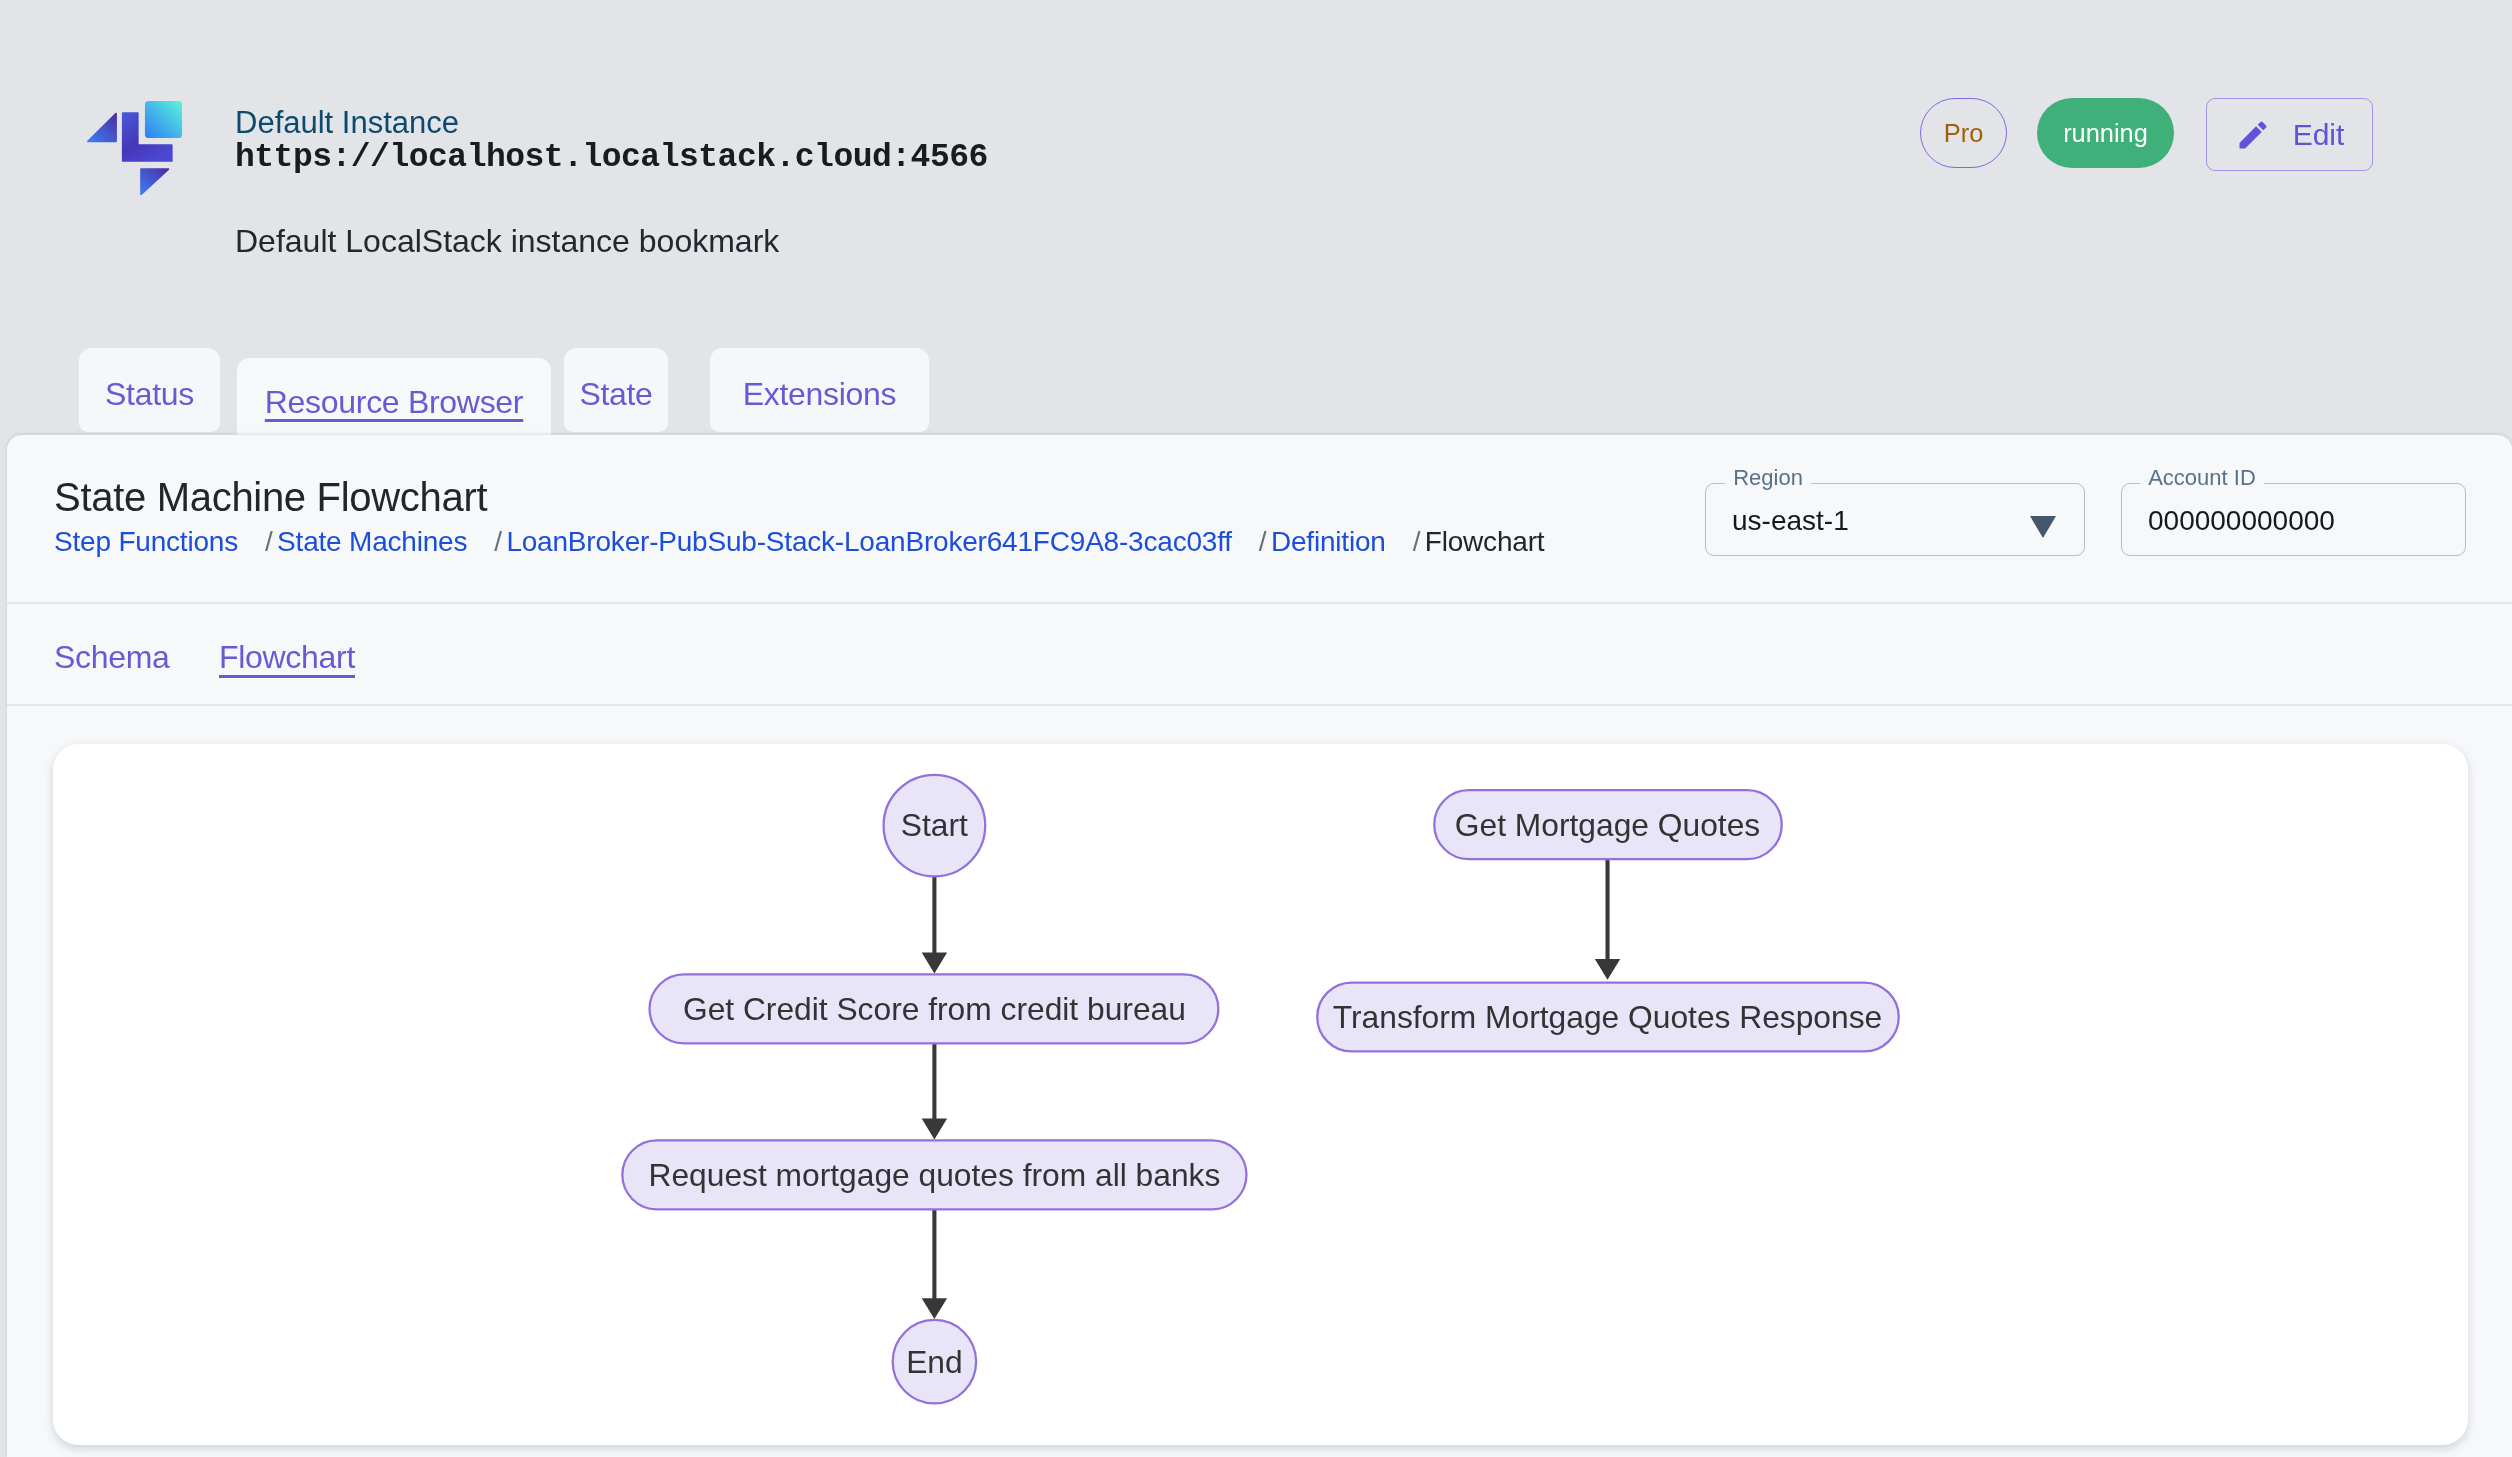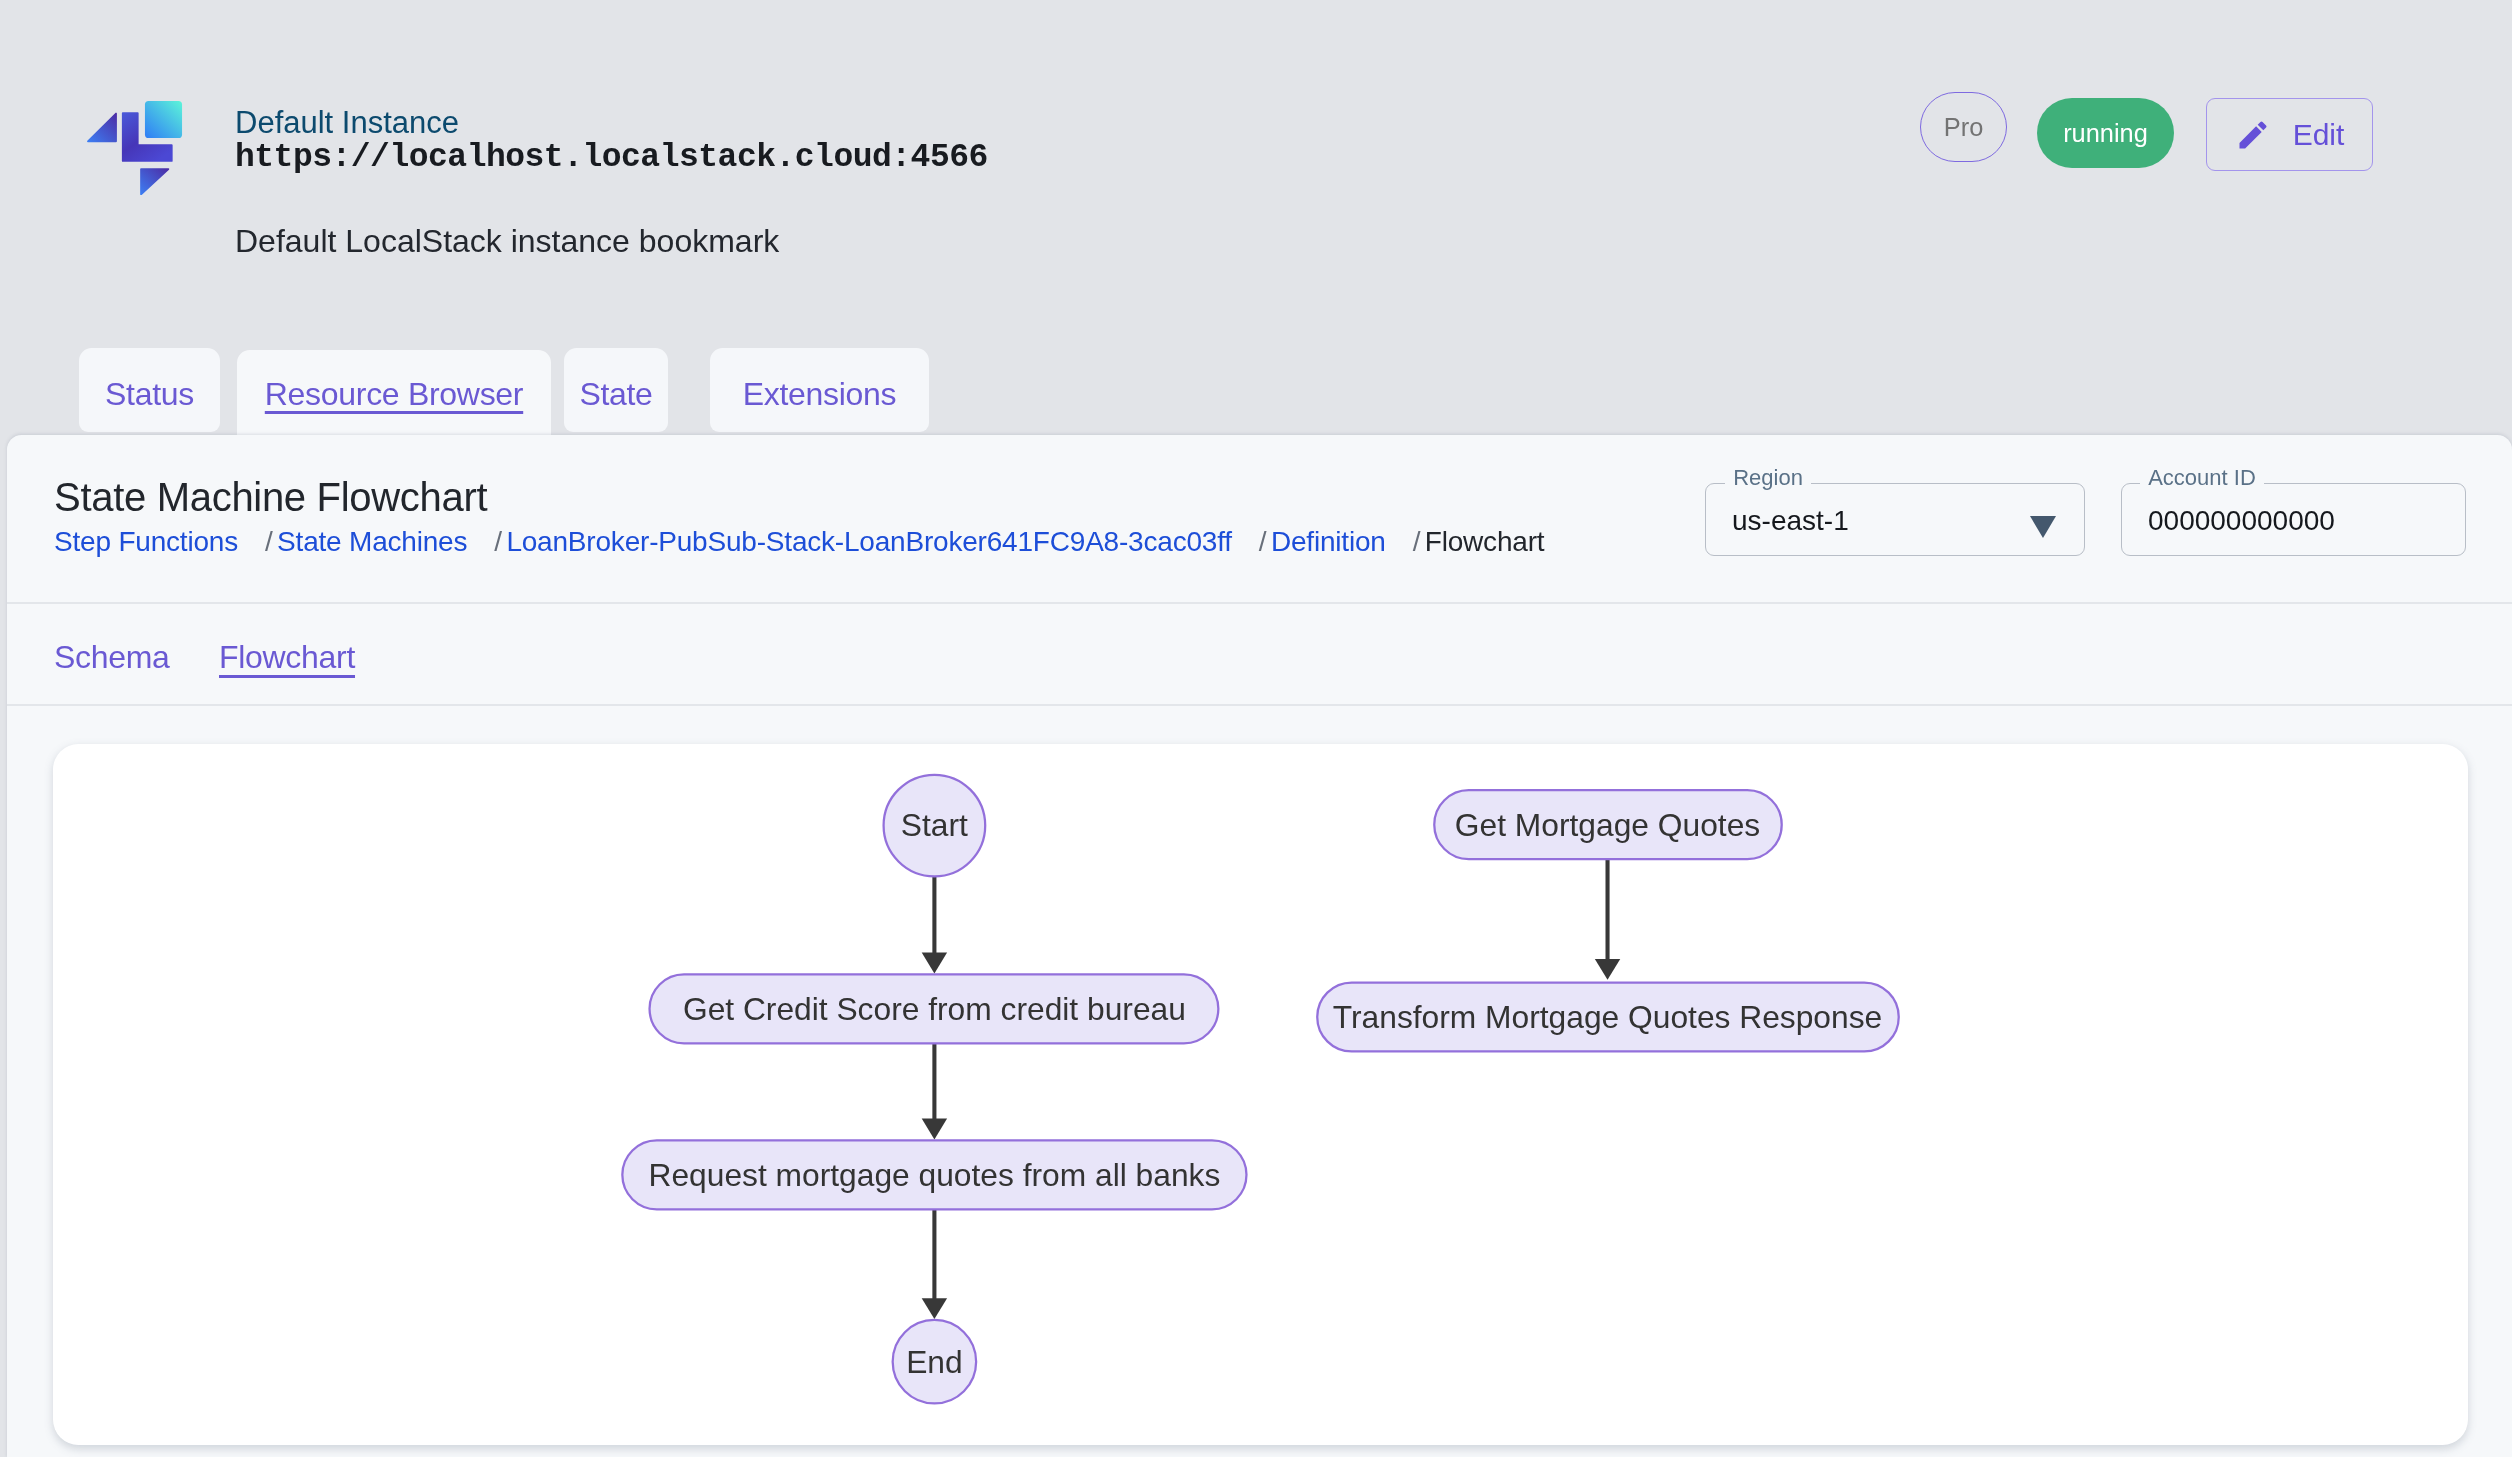--- a/index.html
+++ b/index.html
@@ -6,29 +6,29 @@
   html,body { width:2512px; height:1457px; }
   body { font-family:"Liberation Sans", sans-serif; background:#e2e4e8; position:relative; overflow:hidden; }
   .abs { position:absolute; }
 
   
   .hname { left:235px; top:105px; font-size:31px; color:#0c4a6e; }
   .hurl  { left:235px; top:139px; font-size:33px; font-weight:bold; font-family:"Liberation Mono", monospace; color:#181b20; letter-spacing:-0.5px;}
   .hdesc { left:235px; top:223px; font-size:32px; color:#23272e; }
 
   .chip { display:flex; align-items:center; justify-content:center; border-radius:36px; font-size:25.4px; }
-  .pro  { left:1920px; top:92px; width:87px; height:70px; border:1.8px solid #7e6ae0; color:#737373; }
+  .pro  { left:1920px; top:98px; width:87px; height:70px; border:1.8px solid #7e6ae0; color:#a16207; }
   .running { left:2037px; top:98px; width:137px; height:70px; background:#3fb07a; color:#ffffff; }
   .editbtn { left:2206px; top:98px; width:167px; height:73px; border:1.8px solid #a394ec; border-radius:9px;
              display:flex; align-items:center; justify-content:center; gap:22px; color:#6550d8; font-size:30px; }
 
   
   .tab { top:348px; height:84px; background:#f5f7fa; border-radius:12.7px 12.7px 9px 9px;
          display:flex; align-items:center; justify-content:center; font-size:32px; color:#6a59d3; letter-spacing:-0.3px; padding-top:8.2px;}
-  .tab.active { top:350px; height:102px; border-radius:12.7px 12.7px 0 0; background:#f6f8fa; padding-bottom:21px; }
+  .tab.active { top:358px; height:102px; border-radius:12.7px 12.7px 0 0; background:#f6f8fa; padding-bottom:21px; }
   .tab.active span { text-decoration:underline; text-underline-offset:6.4px; text-decoration-thickness:2.7px; }
   .t1 { left:79px;  width:141px; }
   .t2 { left:237px; width:314px; }
   .t3 { left:564px; width:104px; }
   .t4 { left:710px; width:219px; }
 
   
   .panel { left:7.3px; top:435px; width:2505px; height:1022px; background:#f6f8fa; border-radius:14.5px 14.5px 0 0;
            box-shadow:0 -0.9px 3.6px rgba(90,100,120,0.18); }
   .heading { left:54px; top:475px; font-size:40px; color:#22262c; letter-spacing:-0.3px; }

